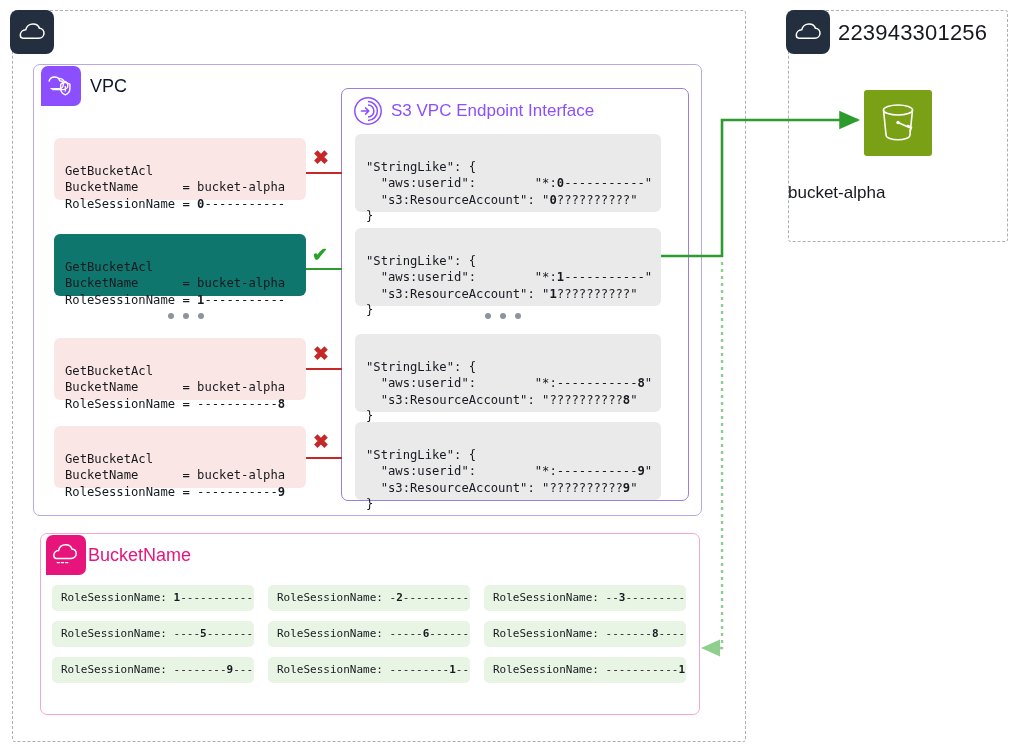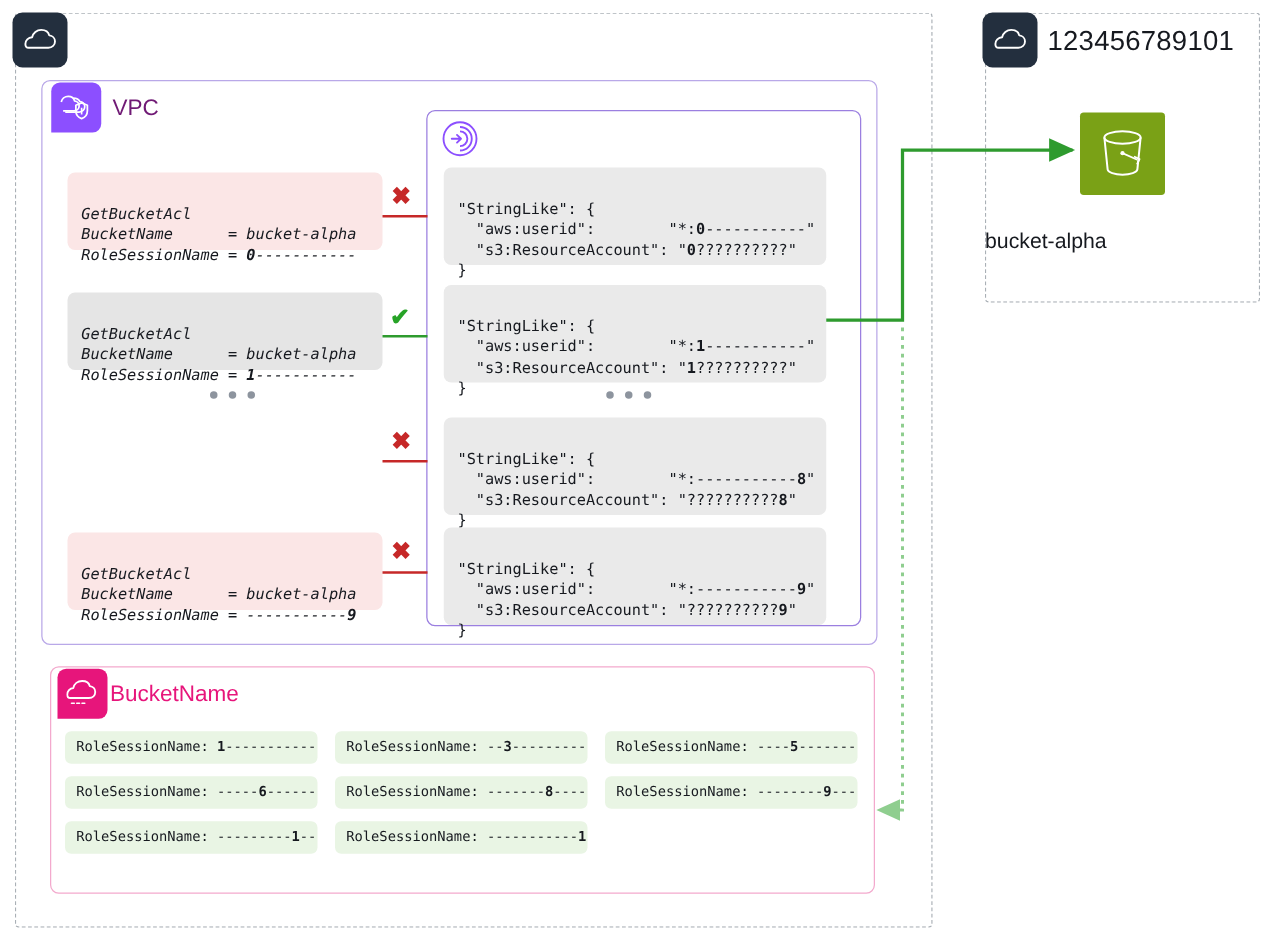--- a/index.html
+++ b/index.html
@@ -60,46 +60,46 @@
     position: absolute;
     width: 40px; height: 40px;
     border-radius: 7px 7px 7px 0;
     display: flex; align-items: center; justify-content: center;
   }
   .grp-title {
     position: absolute;
     font-size: 18px; font-weight: 400; white-space: nowrap;
   }
   #vpc-icon  { left: 41px; top: 66px;  background: #8c4fff; }
-  #vpc-title { left: 90px; top: 76px;  color: #701a75; text-align: right; }
+  #vpc-title { left: 90px; top: 76px;  color: #0f172a; text-align: right; }
   #ct-icon   { left: 46px; top: 535px; background: #e7157b; }
   #ct-title  { left: 88px; top: 545px; color: #e7157b; }
   #s3ep-icon { left: 353px; top: 96px; width: 30px; height: 30px;
                border-radius: 0; background: transparent; }
   #s3ep-title{ left: 391px; top: 101px; color: #8c4fff; font-size: 17px; }
 
   
   .card {
     position: absolute;
     border-radius: 6px;
     font-family: "DejaVu Sans Mono", monospace;
     font-size: 12.2px;
     line-height: 16.2px;
     color: #16191f;
     white-space: pre;
     padding: 9px 11px;
   }
   .card.req-deny  { background: #fbe6e6; }
-  .card.req-allow { background: #e5e5e5; }
+  .card.req-allow { background: #0f766e; }
   .card.policy    { background: #eaeaea; }
 
   .card b { font-weight: 700; }
 
   
-  .req { left: 54px; width: 252px; height: 62px; font-style: italic; }
+  .req { left: 54px; width: 252px; height: 62px; }
   #req-0 { top: 138px; }
   #req-1 { top: 234px; }
   #req-2 { top: 338px; }
   #req-3 { top: 426px; }
 
   
   .pol { left: 355px; width: 306px; height: 78px; }
   #pol-0 { top: 134px; }
   #pol-1 { top: 228px; }
   #pol-2 { top: 334px; }
@@ -167,21 +167,21 @@
       <path d="M6.6 15.2h13.1c3.1 0 5.3-2.2 5.3-5 0-2.6-2-4.7-4.6-4.9C19.7 2.4 17 .9 14 .9c-3.6 0-6.6 2.5-7.3 5.9C3.6 7 1.3 9.3 1.3 12.1c0 1.8 1.1 3.1 2.6 3.1z" fill="none" stroke="#ffffff" stroke-width="1.5" stroke-linejoin="round"></path>
     </svg>
   </div>
 
   <div class="acct-badge" id="badge-right">
     <svg width="26" height="18" viewBox="0 0 26 18">
       <path d="M6.6 15.2h13.1c3.1 0 5.3-2.2 5.3-5 0-2.6-2-4.7-4.6-4.9C19.7 2.4 17 .9 14 .9c-3.6 0-6.6 2.5-7.3 5.9C3.6 7 1.3 9.3 1.3 12.1c0 1.8 1.1 3.1 2.6 3.1z" fill="none" stroke="#ffffff" stroke-width="1.5" stroke-linejoin="round"></path>
     </svg>
   </div>
 
-  <div class="acct-id nosel" id="acct-id-right">123456789101</div>
+  <div class="acct-id nosel" id="acct-id-right">223943301256</div>
 
   <div class="grp" id="vpc-grp"></div>
   <div class="grp-icon" id="vpc-icon">
     <svg width="26" height="24" viewBox="0 0 26 24">
       <path d="M3.2 9.6h11.1c2.6 0 4.5-1.9 4.5-4.2 0-2.2-1.7-4-3.9-4.2C14.1 -0.6 12 -1.6 9.6 -1.6" fill="none" stroke="#fff" stroke-width="1.4" transform="translate(1,6)"></path>
       <path d="M2.5 14.6h8.6c2.4 0 4.2-1.7 4.2-3.9 0-2-1.6-3.7-3.6-3.9C11 4.2 8.9 3 6.6 3 3.8 3 1.5 5 1 7.6" fill="none" stroke="#fff" stroke-width="1.4" stroke-linejoin="round"></path>
       <path d="M17.3 8.3l4.6 1.9v4.4c0 2.9-2 5.4-4.6 6.3-2.6-.9-4.6-3.4-4.6-6.3v-4.4z" fill="none" stroke="#fff" stroke-width="1.4" stroke-linejoin="round"></path>
       <line x1="17.3" y1="12.1" x2="17.3" y2="17.6" stroke="#fff" stroke-width="1.3"></line>
     </svg>
   </div>
@@ -189,20 +189,21 @@
 
   <div class="grp" id="s3ep-grp"></div>
   <div class="grp-icon" id="s3ep-icon">
     <svg width="30" height="30" viewBox="0 0 30 30">
       <circle cx="15" cy="15" r="13.2" fill="none" stroke="#8c4fff" stroke-width="1.5"></circle>
       <path d="M15 5.6c5.2 0 9.4 4.2 9.4 9.4s-4.2 9.4-9.4 9.4" fill="none" stroke="#8c4fff" stroke-width="1.5"></path>
       <path d="M15 9.1c3.3 0 5.9 2.6 5.9 5.9s-2.6 5.9-5.9 5.9" fill="none" stroke="#8c4fff" stroke-width="1.5"></path>
       <path d="M8.4 15h7.4M12.6 11.9L15.8 15l-3.2 3.1" fill="none" stroke="#8c4fff" stroke-width="1.5" stroke-linecap="round" stroke-linejoin="round"></path>
     </svg>
   </div>
+  <div class="grp-title nosel" id="s3ep-title">S3 VPC Endpoint Interface</div>
 
   <div class="grp" id="ct-grp"></div>
   <div class="grp-icon" id="ct-icon">
     <svg width="26" height="22" viewBox="0 0 26 22">
       <path d="M5.5 14.4h12.6c3 0 5.1-2.1 5.1-4.8 0-2.5-1.9-4.5-4.4-4.7C18.2 2.2 15.6.8 12.7.8 9.2.8 6.3 3.2 5.6 6.5 2.9 6.6.8 8.8.8 11.5c0 1.7 1 2.9 2.5 2.9z" fill="none" stroke="#fff" stroke-width="1.5" stroke-linejoin="round"></path>
       <g stroke="#fff" stroke-width="1.3" stroke-linecap="round">
         <line x1="4.2" y1="18.6" x2="6.4" y2="18.6"></line>
         <line x1="8.4" y1="18.6" x2="10.6" y2="18.6"></line>
         <line x1="12.6" y1="18.6" x2="14.8" y2="18.6"></line>
       </g>
@@ -213,20 +214,24 @@
   <div class="card req req-deny" id="req-0">
 <span>GetBucketAcl</span>
 <span>BucketName      = bucket-alpha</span>
 <span>RoleSessionName = </span><span></span><b>0</b><span>-----------</span></div>
 
   <div class="card req req-allow" id="req-1">
 <span>GetBucketAcl</span>
 <span>BucketName      = bucket-alpha</span>
 <span>RoleSessionName = </span><span></span><b>1</b><span>-----------</span></div>
 
+  <div class="card req req-deny" id="req-2">
+<span>GetBucketAcl</span>
+<span>BucketName      = bucket-alpha</span>
+<span>RoleSessionName = </span><span>-----------</span><b>8</b><span></span></div>
 
   <div class="card req req-deny" id="req-3">
 <span>GetBucketAcl</span>
 <span>BucketName      = bucket-alpha</span>
 <span>RoleSessionName = </span><span>-----------</span><b>9</b><span></span></div>
 
   <div class="card policy pol" id="pol-0">
 <span>"StringLike": {</span>
 <span>  "aws:userid":        </span><span>"*:</span><span></span><b>0</b><span>-----------</span><span>"</span>
 <span>  "s3:ResourceAccount": </span><span>"</span><span></span><b>0</b><span>??????????</span><span>"</span>
@@ -267,20 +272,21 @@
   <div class="verdict deny nosel" id="v-3">✖</div>
 
   <div class="stub" id="s-0"></div>
   <div class="stub allow" id="s-1"></div>
   <div class="stub" id="s-2"></div>
   <div class="stub" id="s-3"></div>
 
   <div id="ct-grid" style="position:absolute; left:52px; top:585px; width:640px;
               display:grid; grid-template-columns:repeat(3, 202px); gap:10px 14px;">
   <div style="background: rgb(233, 245, 228); border-radius: 5px; padding: 6px 9px; font-family: &quot;DejaVu Sans Mono&quot;, monospace; font-size: 11px; line-height: 14px; color: rgb(22, 25, 31); white-space: pre;"><span>RoleSessionName: </span><span></span><b>1</b><span>-----------</span></div>
+      <div style="background: rgb(233, 245, 228); border-radius: 5px; padding: 6px 9px; font-family: &quot;DejaVu Sans Mono&quot;, monospace; font-size: 11px; line-height: 14px; color: rgb(22, 25, 31); white-space: pre;"><span>RoleSessionName: </span><span>-</span><b>2</b><span>----------</span></div>
       <div style="background: rgb(233, 245, 228); border-radius: 5px; padding: 6px 9px; font-family: &quot;DejaVu Sans Mono&quot;, monospace; font-size: 11px; line-height: 14px; color: rgb(22, 25, 31); white-space: pre;"><span>RoleSessionName: </span><span>--</span><b>3</b><span>---------</span></div>
       <div style="background: rgb(233, 245, 228); border-radius: 5px; padding: 6px 9px; font-family: &quot;DejaVu Sans Mono&quot;, monospace; font-size: 11px; line-height: 14px; color: rgb(22, 25, 31); white-space: pre;"><span>RoleSessionName: </span><span>----</span><b>5</b><span>-------</span></div>
       <div style="background: rgb(233, 245, 228); border-radius: 5px; padding: 6px 9px; font-family: &quot;DejaVu Sans Mono&quot;, monospace; font-size: 11px; line-height: 14px; color: rgb(22, 25, 31); white-space: pre;"><span>RoleSessionName: </span><span>-----</span><b>6</b><span>------</span></div>
       <div style="background: rgb(233, 245, 228); border-radius: 5px; padding: 6px 9px; font-family: &quot;DejaVu Sans Mono&quot;, monospace; font-size: 11px; line-height: 14px; color: rgb(22, 25, 31); white-space: pre;"><span>RoleSessionName: </span><span>-------</span><b>8</b><span>----</span></div>
       <div style="background: rgb(233, 245, 228); border-radius: 5px; padding: 6px 9px; font-family: &quot;DejaVu Sans Mono&quot;, monospace; font-size: 11px; line-height: 14px; color: rgb(22, 25, 31); white-space: pre;"><span>RoleSessionName: </span><span>--------</span><b>9</b><span>---</span></div>
       <div style="background: rgb(233, 245, 228); border-radius: 5px; padding: 6px 9px; font-family: &quot;DejaVu Sans Mono&quot;, monospace; font-size: 11px; line-height: 14px; color: rgb(22, 25, 31); white-space: pre;"><span>RoleSessionName: </span><span>---------</span><b>1</b><span>--</span></div>
       <div style="background: rgb(233, 245, 228); border-radius: 5px; padding: 6px 9px; font-family: &quot;DejaVu Sans Mono&quot;, monospace; font-size: 11px; line-height: 14px; color: rgb(22, 25, 31); white-space: pre;"><span>RoleSessionName: </span><span>-----------</span><b>1</b><span></span></div>
     </div>
 
   <div id="bucket-icon">

